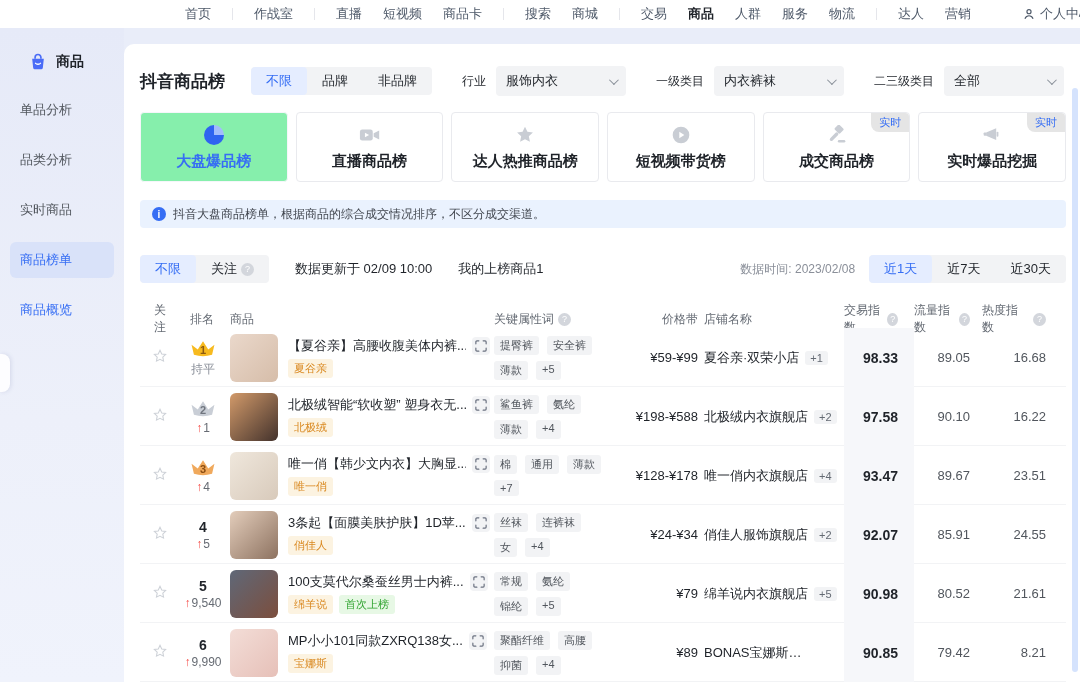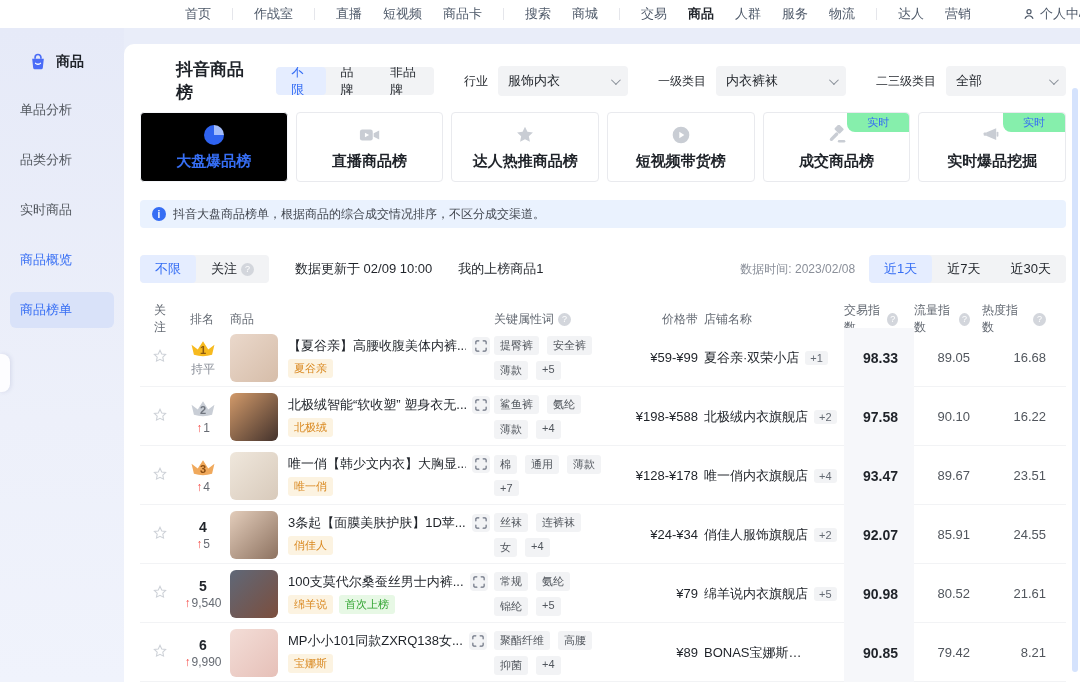--- a/index.html
+++ b/index.html
@@ -20,41 +20,41 @@
   .sidebar-title { font-size:14px; font-weight:bold; color:#1f2329; }
   .side-item { margin:14px 10px 0 10px; padding:9px 10px; font-size:13px; color:#51565d; border-radius:6px; cursor:pointer; }
   .side-item.hl { color:#366ef4; }
   .side-item.active { background:#d9e2f9; color:#366ef4; }
   .collapse-handle { position:absolute; left:0; top:354px; width:10px; height:38px; background:#fdfdff; border-radius:0 8px 8px 0; box-shadow:1px 0 4px rgba(100,110,160,.18); }
 
   
   .main { position:absolute; top:44px; left:124px; right:0; bottom:0; background:#fff; border-radius:10px 0 0 0; padding:22px 14px 0 16px; }
 
   
-  .head-row { display:flex; align-items:center; height:30px;margin-left:36px; }
+  .head-row { display:flex; align-items:center; height:30px; }
   .page-title { font-size:17px; font-weight:bold; color:#1f2329; }
   .seg { display:flex; background:#f2f3f5; border-radius:4px; overflow:hidden; height:28px; }
   .seg-item { display:flex; align-items:center; gap:4px; padding:0 15px; font-size:13px; color:#1f2329; cursor:pointer; border-radius:4px; }
   .seg-item.active { background:#e5edff; color:#366ef4; }
   .brand-seg { margin-left:26px; }
   .sel-group { display:flex; align-items:center; gap:10px; margin-left:30px; }
   .sel-label { font-size:12px; color:#1f2329; white-space:nowrap; }
   .select { display:flex; align-items:center; justify-content:space-between; background:#f2f3f5; border-radius:4px; height:30px; padding:0 10px; font-size:13px; color:#1f2329; cursor:pointer; }
   .select.w-lg { width:130px; } .select.w-md { width:120px; }
   .chev { width:7px; height:7px; border-right:1.5px solid #8a9099; border-bottom:1.5px solid #8a9099; transform:rotate(45deg) translateY(-2px); }
 
   
   .tab-row { display:flex; gap:8px; margin-top:16px; height:70px; }
   .tab-card { position:relative; flex:1; background:#fff; border:1px solid #e9eaee; border-radius:4px; display:flex; flex-direction:column; align-items:center; justify-content:center; gap:6px; cursor:pointer; }
-  .tab-card.active { background:#000000; border-color:#f5f6fa; }
+  .tab-card.active { background:#86efac; border-color:#f5f6fa; }
   .tab-label { font-size:15px; font-weight:bold; color:#1f2329; }
   .tab-card.active .tab-label { color:#366ef4; }
   .tab-icon { height:22px; display:flex; align-items:center; }
   .pie-icon { width:20px; height:20px; border-radius:50%; background:conic-gradient(#a3bcfc 0 88deg, #2f63f0 88deg 360deg); }
-  .rt-badge { position:absolute; top:0; right:0; font-size:11px; color:#366ef4; background:#86efac; padding:2px 20px; border-radius:0 4px 0 8px; }
+  .rt-badge { position:absolute; top:0; right:0; font-size:11px; color:#366ef4; background:#e5e5e5; padding:2px 8px; border-radius:0 4px 0 8px; }
 
   
   .banner { margin-top:18px; height:28px; background:#eaf2fe; border-radius:4px; display:flex; align-items:center; gap:7px; padding:0 12px; font-size:12px; color:#41464f; }
   .info-icon { width:14px; height:14px; border-radius:50%; background:#366ef4; color:#fff; font-size:10px; font-weight:bold; display:flex; align-items:center; justify-content:center; font-style:normal; }
 
   
   .toolbar { margin-top:26px; display:flex; align-items:center; height:30px; }
   .help-dot { width:13px; height:13px; border-radius:50%; background:#d3d6dc; color:#fff; font-size:9px; display:inline-flex; align-items:center; justify-content:center; }
   .updated { margin-left:26px; font-size:13px; color:#1f2329; }
   .my-prod { margin-left:26px; font-size:13px; color:#1f2329; }
@@ -138,22 +138,22 @@
         <path d="M5 8h14l-1.2 11a2 2 0 0 1-2 1.8H8.2a2 2 0 0 1-2-1.8L5 8z" fill="#4a6cf7"></path>
         <path d="M8.5 8V6.5a3.5 3.5 0 0 1 7 0V8" stroke="#4a6cf7" stroke-width="2" fill="none"></path>
         <path d="M9 13.5c1 1.6 5 1.6 6 0" stroke="#fff" stroke-width="1.6" fill="none" stroke-linecap="round"></path>
       </svg>
     <span class="sidebar-title">商品</span>
   </div>
   <div id="side-items">
       <div class="side-item">单品分析</div>
       <div class="side-item">品类分析</div>
       <div class="side-item">实时商品</div>
+      <div class="side-item active">商品榜单</div>
       <div class="side-item hl">商品概览</div>
-      <div class="side-item active">商品榜单</div>
     </div>
 </div>
 <div class="collapse-handle"></div>
 
 <div class="main">
 
   <div class="head-row">
     <span class="page-title">抖音商品榜</span>
     <div class="seg brand-seg">
       <span class="seg-item active">不限</span>

